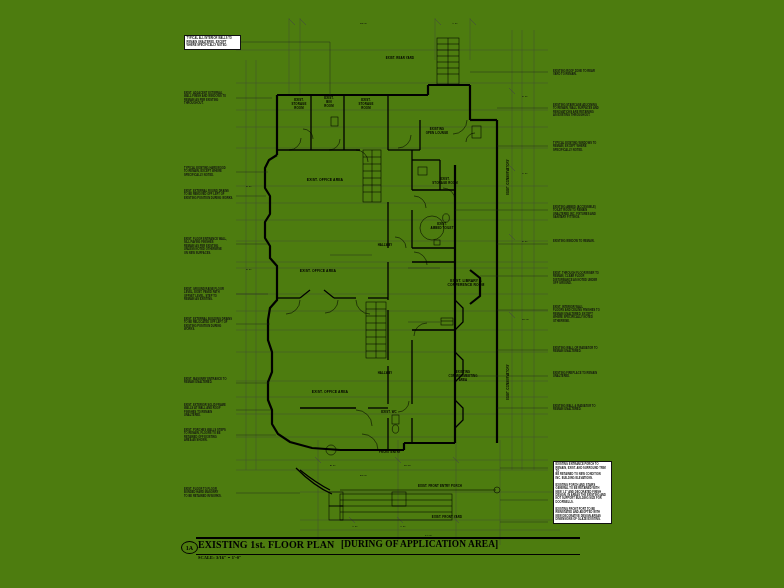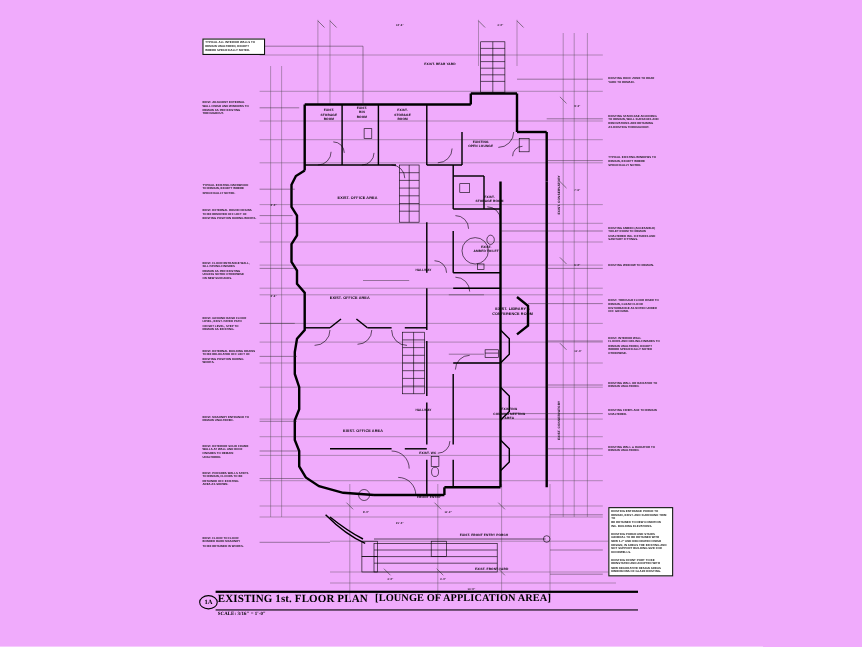--- a/index.html
+++ b/index.html
@@ -1,17 +1,17 @@
 <!DOCTYPE html>
 <html><head>
 <meta charset="utf-8">
 <style>
   html,body{margin:0;padding:0;background:#ffffff;}
   body{width:784px;height:588px;overflow:hidden;font-family:"Liberation Sans",sans-serif;color:#000;}
-  #sheet{position:relative;width:784px;height:588px;background:#f0abfc;}
+  #sheet{position:relative;width:784px;height:588px;background:#4d7c0f;}
   #plan{position:absolute;left:0;top:0;width:784px;height:588px;}
 
   .note{position:absolute;font-family:"Liberation Sans",sans-serif;font-size:2.6px;line-height:1.32;letter-spacing:.05px;color:#111;white-space:pre-line;font-weight:700;}
   .note.boxed{border:.5px solid #111;padding:1.2px 1.6px;background:#fff;}
 
   .rlabel{position:absolute;font-family:"Liberation Sans",sans-serif;font-size:3.4px;font-weight:700;line-height:1.3;text-align:center;color:#000;white-space:pre-line;letter-spacing:.12px;}
   .rlabel.sm{font-size:2.9px;}
   .rlabel.vert{transform:rotate(-90deg);transform-origin:left top;}
 
   .dimtxt{position:absolute;font-family:"Liberation Sans",sans-serif;font-size:2.5px;color:#111;font-weight:700;letter-spacing:.05px;}
@@ -437,17 +437,17 @@
       <div class="dimtxt" style="left: 404px; top: 464px;">11'-2"</div>
       <div class="dimtxt" style="left: 360px; top: 474px;">21'-0"</div>
       <div class="dimtxt" style="left: 352px; top: 525px;">4'-0"</div>
       <div class="dimtxt" style="left: 400px; top: 525px;">4'-0"</div>
       <div class="dimtxt" style="left: 425px; top: 534px;">14'-0"</div>
     </div>
 
   <div id="tb-rule-top"></div>
   <div id="tb-bubble">1A</div>
   <div id="tb-title">EXISTING 1st. FLOOR PLAN</div>
-  <div id="tb-bracket">[LOUNGE OF APPLICATION AREA]</div>
+  <div id="tb-bracket">[DURING OF APPLICATION AREA]</div>
   <div id="tb-rule-bot"></div>
   <div id="tb-scale">SCALE: 3/16" = 1'-0"</div>
 
 </div>
 
 </body></html>

